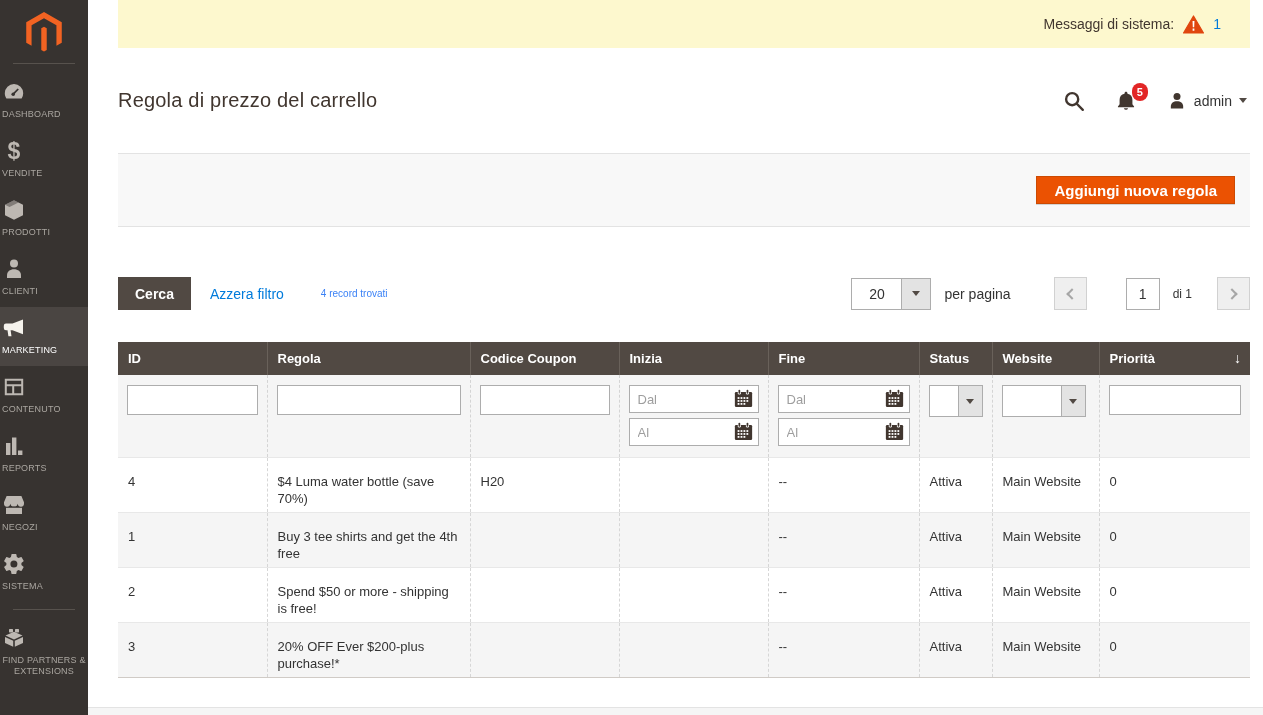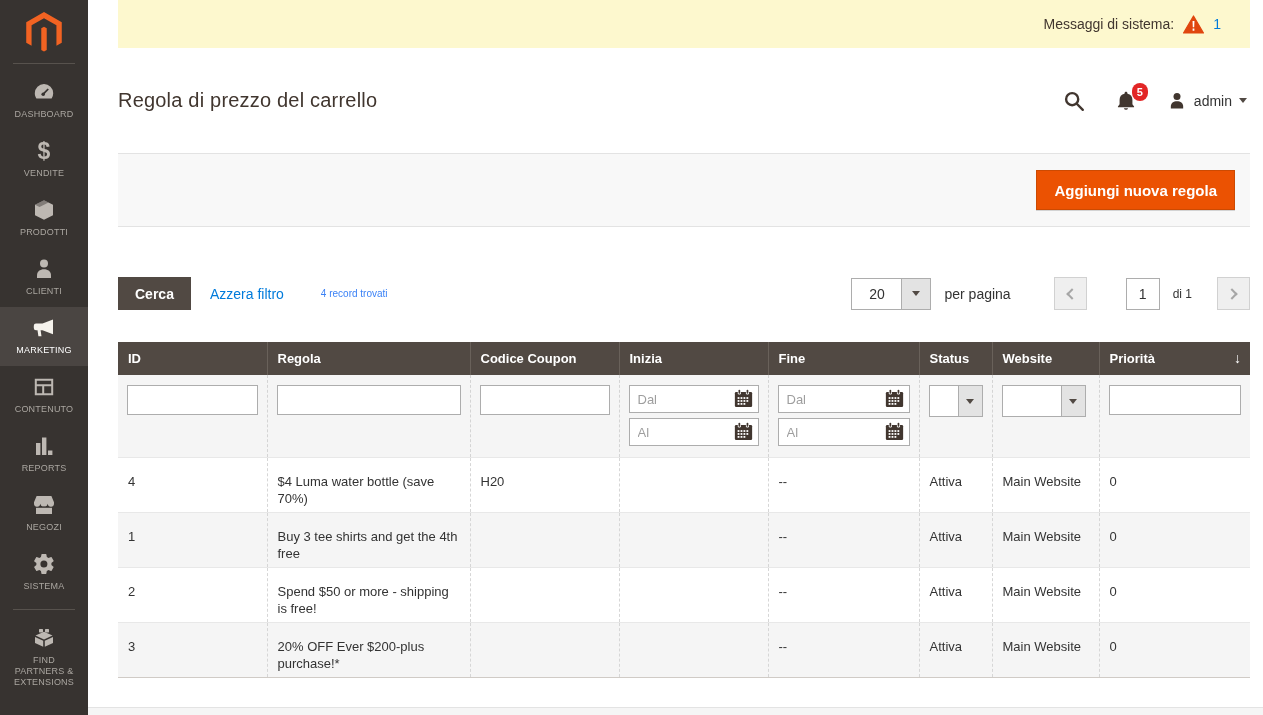--- a/index.html
+++ b/index.html
@@ -9,21 +9,21 @@
     font-family: "Liberation Sans", "DejaVu Sans", sans-serif; font-size: 13px;
   }
   .app { display: flex; height: 715px; }
 
   
   .sidebar { flex: 0 0 88px; width: 88px; background: #373330; display: flex; flex-direction: column; }
   .logo { height: 56px; padding-top: 9px; display: flex; align-items: center; justify-content: center; cursor: pointer; }
   .logo svg { display: block; }
   .logo-divider, .nav-divider { height: 1px; background: #57524d; margin: 7px 13px; }
   .nav { display: flex; flex-direction: column; }
-  .nav-item { display: flex; flex-direction: column; align-items: center; gap: 5px; padding: 9px 18px 10px; cursor: pointer; }
+  .nav-item { display: flex; flex-direction: column; align-items: flex-start; gap: 5px; padding: 9px 2px 10px; cursor: pointer; }
   .nav-item.active { background: #4a4542; }
   .nav-icon { width: 24px; height: 24px; color: #bdb8b2; }
   .nav-icon svg { width: 24px; height: 24px; display: block; }
   .nav-item.active .nav-icon { color: #f5f2ec; }
   .nav-label { font-size: 9px; line-height: 11px; color: #aaa6a0; text-align: center; letter-spacing: .2px; }
   .nav-item.active .nav-label { color: #fff; }
 
   
   .main { flex: 1; display: flex; flex-direction: column; min-width: 0; gap: 6px; }
 
@@ -41,21 +41,21 @@
            min-width: 12px; height: 18px; padding: 3px 5px 0; border-radius: 10px; line-height: 13px; text-align: center; }
   .admin-menu { display: flex; align-items: center; gap: 7px; cursor: pointer; color: #41362f; }
   .admin-menu svg { width: 20px; height: 20px; display: block; }
   .admin-name { font-size: 14px; color: #333; }
   .caret { width: 0; height: 0; border-left: 4px solid transparent; border-right: 4px solid transparent;
            border-top: 5px solid #514943; display: inline-block; }
 
   .toolbar { margin: 0 13px 0 30px; background: #f8f8f8; border-top: 1px solid #e3e3e3; border-bottom: 1px solid #e3e3e3;
              height: 74px; display: flex; align-items: center; justify-content: flex-end; padding-right: 15px; }
   .primary-btn { background: #eb5202; color: #fff; font-weight: bold; font-size: 15px; border: 1px solid #cc4a02;
-                 padding: 0 17px; height: 40px; cursor: pointer; font-family: inherit; box-shadow: 0 1px 0 rgba(0,0,0,.15); }
+                 padding: 0 17px; height: 28px; cursor: pointer; font-family: inherit; box-shadow: 0 1px 0 rgba(0,0,0,.15); }
 
   .grid-controls { margin: 0 13px 4px 30px; display: flex; align-items: center; justify-content: space-between; padding: 44px 0 22px; }
   .gc-left, .gc-right { display: flex; align-items: center; }
   .search-btn { background: #514943; color: #fff; font-weight: bold; font-size: 14px; border: 1px solid #514943;
                 height: 33px; padding: 0 16px; cursor: pointer; font-family: inherit; }
   .reset-link { color: #007bdb; font-size: 14px; margin-left: 19px; cursor: pointer; text-decoration: none; }
   .records { color: #3b82f6; font-size: 10px; margin-left: 37px; }
 
   .f-select { display: inline-flex; border: 1px solid #adadad; background: #fff; height: 32px; cursor: pointer; align-items: stretch; }
   .sel-val { display: flex; align-items: center; justify-content: center; font-size: 13px; color: #333; }

